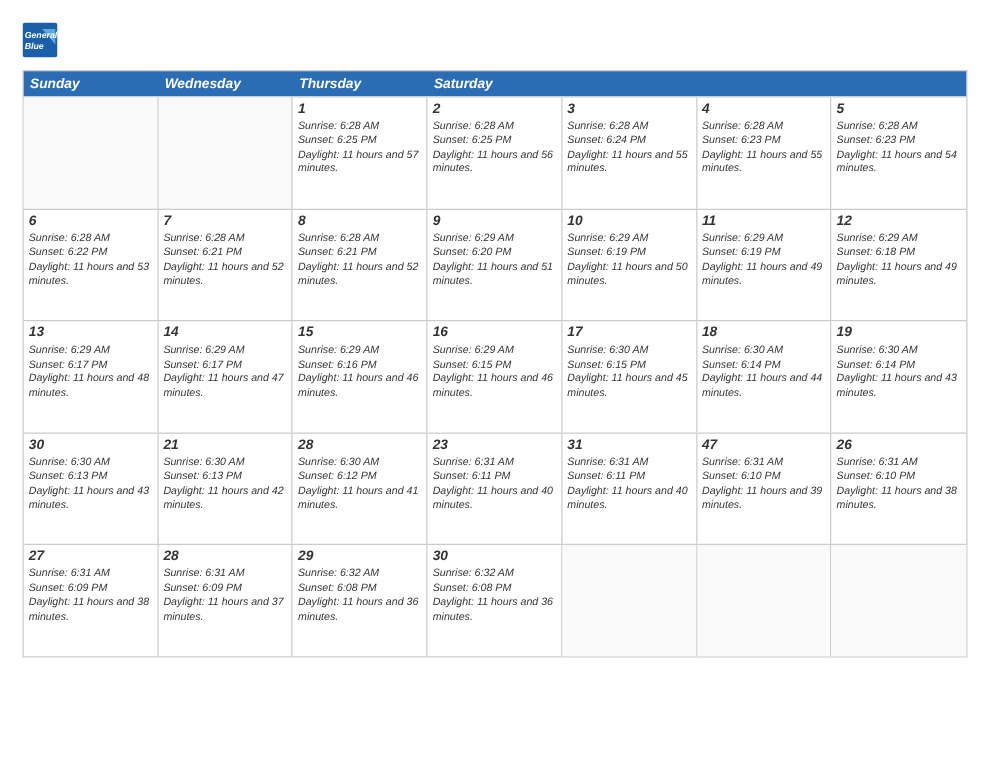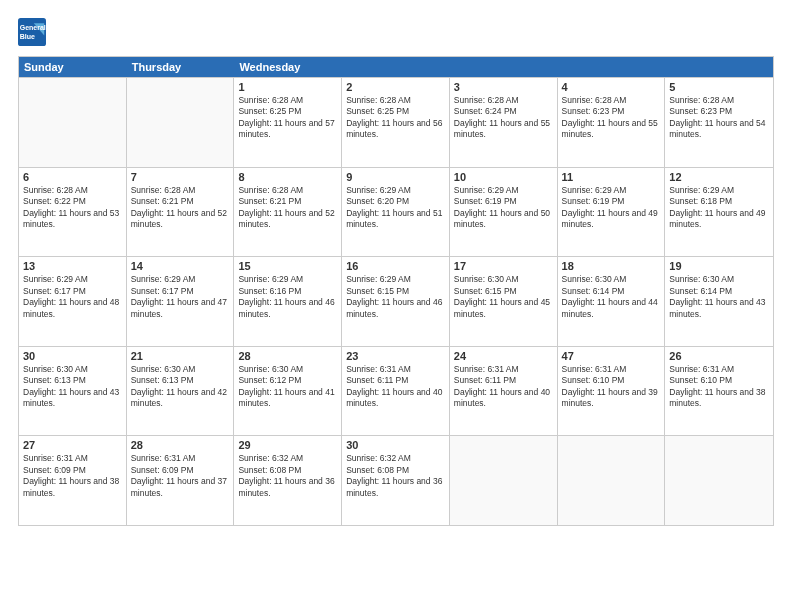--- a/index.html
+++ b/index.html
@@ -9,20 +9,21 @@
       width: 792px;
       height: 612px;
       overflow: hidden;
     }
     .page {
       width: 792px;
       height: 536px;
       padding: 18px 18px 10px 18px;
       display: flex;
       flex-direction: column;
+      font-style: italic;
     }
     .header {
       display: flex;
       justify-content: space-between;
       align-items: flex-start;
       margin-bottom: 10px;
     }
     .logo {
       display: flex;
       align-items: center;
@@ -118,22 +119,23 @@
     </div>
     <div class="title-block">
       <h1></h1>
       <h2></h2>
     </div>
   </div>
 
   <div class="calendar">
     <div class="cal-header">
     <div class="cal-header-cell">Sunday</div>
+        <div class="cal-header-cell">Wednesday</div>
         <div class="cal-header-cell">Thursday</div>
-        <div class="cal-header-cell">Wednesday</div>
+        <div class="cal-header-cell">Saturday</div>
       </div>
     <div class="cal-body">
     <div class="cal-row">
           <div class="cal-cell empty"></div>
           <div class="cal-cell empty"></div>
           <div class="cal-cell">
             <div class="day-num">1</div>
             <div class="day-info">Sunrise: 6:28 AM<br>Sunset: 6:25 PM<br>Daylight: 11 hours and 57 minutes.</div>
           </div>
           <div class="cal-cell">
@@ -224,21 +226,21 @@
           </div>
           <div class="cal-cell">
             <div class="day-num">28</div>
             <div class="day-info">Sunrise: 6:30 AM<br>Sunset: 6:12 PM<br>Daylight: 11 hours and 41 minutes.</div>
           </div>
           <div class="cal-cell">
             <div class="day-num">23</div>
             <div class="day-info">Sunrise: 6:31 AM<br>Sunset: 6:11 PM<br>Daylight: 11 hours and 40 minutes.</div>
           </div>
           <div class="cal-cell">
-            <div class="day-num">24</div>
+            <div class="day-num">31</div>
             <div class="day-info">Sunrise: 6:31 AM<br>Sunset: 6:11 PM<br>Daylight: 11 hours and 40 minutes.</div>
           </div>
           <div class="cal-cell">
             <div class="day-num">47</div>
             <div class="day-info">Sunrise: 6:31 AM<br>Sunset: 6:10 PM<br>Daylight: 11 hours and 39 minutes.</div>
           </div>
           <div class="cal-cell">
             <div class="day-num">26</div>
             <div class="day-info">Sunrise: 6:31 AM<br>Sunset: 6:10 PM<br>Daylight: 11 hours and 38 minutes.</div>
           </div>

